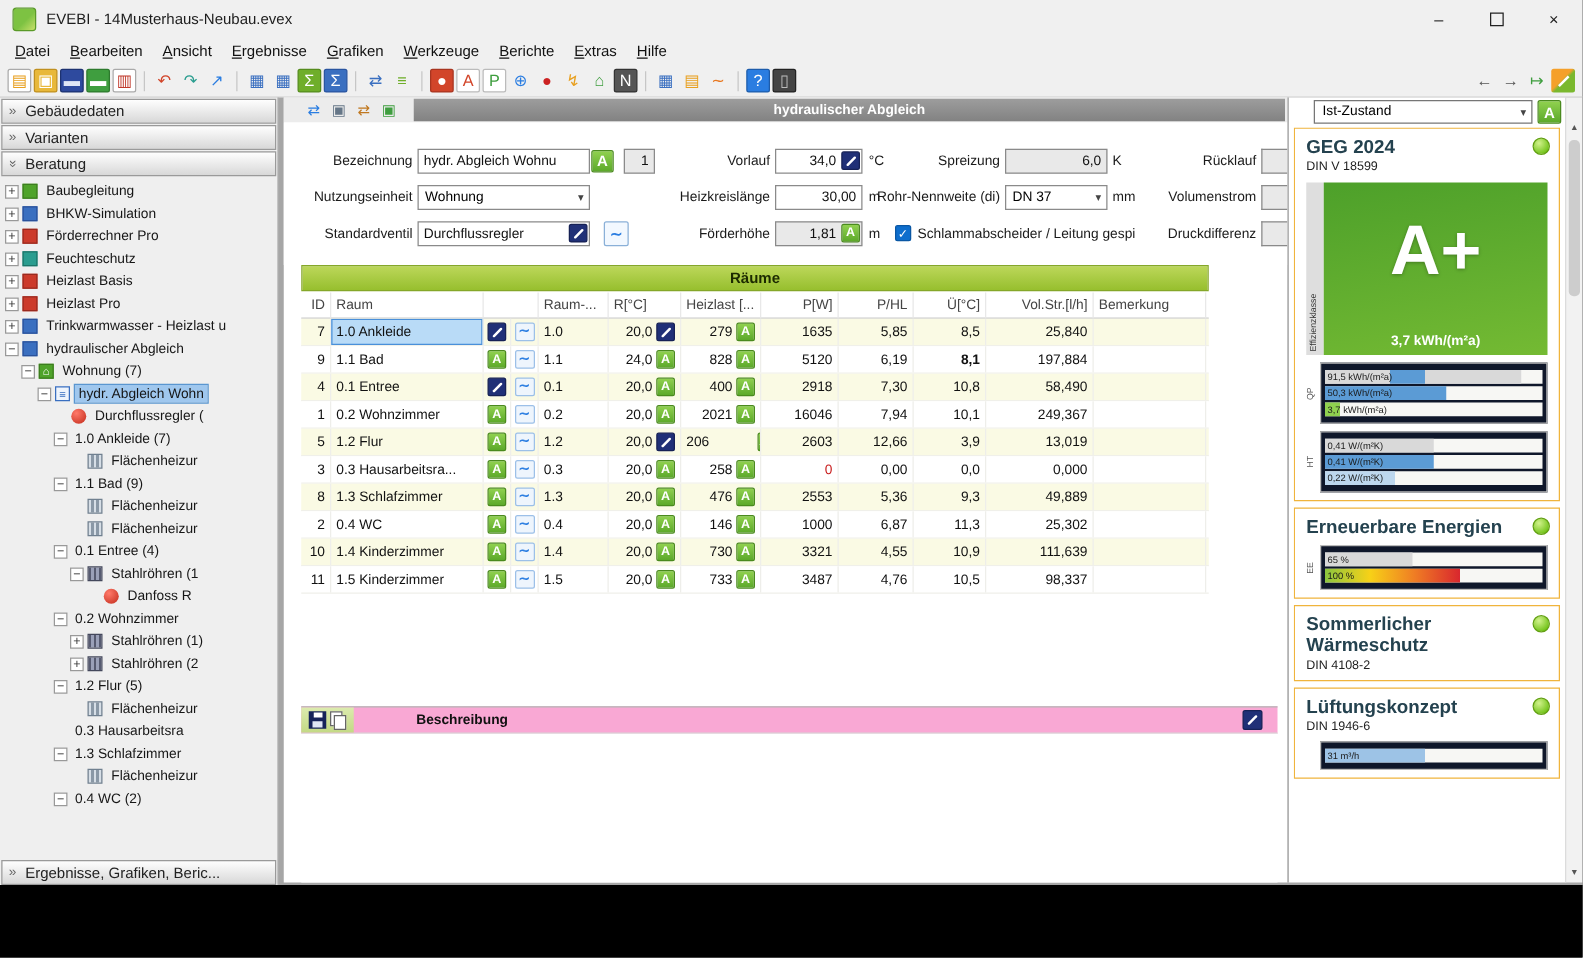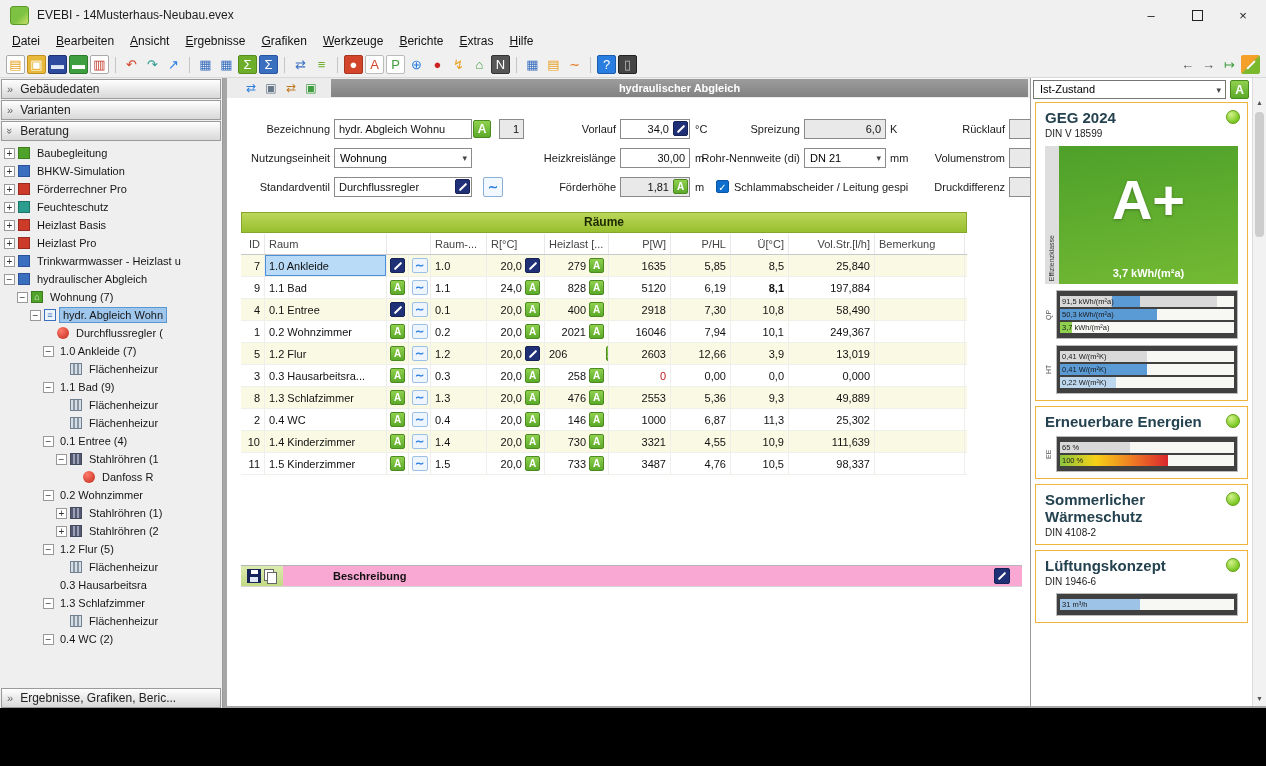--- a/index.html
+++ b/index.html
@@ -126,40 +126,40 @@
   .icon-floppy::after{content:"";position:absolute;bottom:1px;left:3px;right:3px;height:5px;background:#dfe6f5}
   .icon-copy{width:13px;height:15px;position:relative;display:inline-block}
   .icon-copy::before,.icon-copy::after{content:"";position:absolute;width:8px;height:10px;background:#fff;border:1px solid #666}
   .icon-copy::before{left:0;top:0}
   .icon-copy::after{left:3px;top:3px}
   .desc-label{position:absolute;left:92px;top:0;line-height:20px;font-size:11px;font-weight:bold;color:#111}
   .desc-edit{position:absolute;right:12px;top:2px;width:16px;height:16px}
 
   
   .rpanel{position:absolute;left:1030px;top:0;width:222px;height:628px;background:#fff;border-left:1px solid #9a9a9a;box-sizing:border-box}
-  .state-row{position:absolute;top:2px;left:2px;right:3px;height:19px}
+  .state-row{position:absolute;top:2px;left:20px;right:3px;height:19px}
   .rselect{position:absolute;left:0;top:0;right:23px;height:19px;border:1px solid #767676;background:#fff;font-size:11px;
     line-height:17px;padding:0 16px 0 6px;box-sizing:border-box}
   .state-a{position:absolute;right:0;top:0}
   .cards{position:absolute;top:24px;left:4px;right:4px;bottom:0;overflow:hidden}
   .card{position:relative;border:1px solid #f0b43c;background:#fff;margin-bottom:5px;padding:6px 9px;box-sizing:border-box}
   .ctitle{font-size:15px;font-weight:bold;color:#24424f;line-height:17px;padding-right:24px}
   .csub{font-size:10px;color:#222;margin-top:2px}
   .dot{position:absolute;top:7px;right:7px;width:12px;height:12px;border-radius:50%;border:1px solid #629f12;
     background:radial-gradient(circle at 35% 30%,#c6ef6a,#74c41c 75%)}
   .rating{display:flex;margin-top:7px;height:138px}
   .vstrip{width:14px;background:#dedede;position:relative;flex:0 0 auto}
   .vstrip span{position:absolute;left:3px;bottom:3px;writing-mode:vertical-rl;transform:rotate(180deg);font-size:7px;color:#333;white-space:nowrap}
   .bigbox{flex:1;background:linear-gradient(170deg,#4da02a,#74ba33);position:relative}
   .grade{position:absolute;top:14px;left:0;right:0;text-align:center;font-size:56px;font-weight:bold;color:#fff;
     text-shadow:0 1px 3px rgba(0,0,0,.3);line-height:80px}
   .gval{position:absolute;bottom:5px;left:0;right:0;text-align:center;font-size:11px;font-weight:bold;color:#fff}
   .bgroup{display:flex;margin-top:6px}
   .blab{width:11px;writing-mode:vertical-rl;transform:rotate(180deg);font-size:7px;color:#555;text-align:center;flex:0 0 auto}
-  .bbox{flex:1;border:1px solid #bbb;padding:3px;background:#404040}
+  .bbox{flex:1;border:1px solid #bbb;padding:3px;background:#0f172a}
   .brow{position:relative;height:11px;margin:2px 0;background:#f7f7f4}
   .bfill{position:absolute;left:0;top:0;bottom:0}
   .bmark{position:absolute;top:0;bottom:0}
   .btext{position:absolute;left:2px;top:0;font-size:7.5px;line-height:11px;color:#1a1a1a;white-space:nowrap}
 
   .vscroll{position:absolute;left:1252px;top:0;width:14px;height:628px;background:#f2f2f2;border-left:1px solid #dcdcdc;box-sizing:border-box}
   .sarr{position:absolute;left:0;right:0;height:14px;text-align:center;font-size:7px;color:#555;line-height:14px}
   .sthumb{position:absolute;left:2px;right:2px;top:34px;height:125px;background:#cdcdcd;border-radius:4px}
 </style>
 </head>
@@ -421,21 +421,21 @@
         <span class="flabel" style="left:6px;top:50px;width:97px">Nutzungseinheit</span>
         <span class="selbox" style="left:107px;top:50px;width:138px">
           <span>Wohnung</span>
           <span class="chev2">▾</span>
         </span>
         <span class="flabel" style="left:305px;top:50px;width:84px">Heizkreislänge</span>
         <input class="inp num" style="left: 393px; top: 50px; width: 70px;" value="30,00">
         <span class="unit" style="left:468px;top:50px">m</span>
         <span class="flabel" style="left:460px;top:50px;width:113px">Rohr-Nennweite (di)</span>
         <span class="selbox" style="left:577px;top:50px;width:82px">
-          <span>DN 21</span>
+          <span>DN 37</span>
           <span class="chev2">▾</span>
         </span>
         <span class="unit" style="left:663px;top:50px">mm</span>
         <span class="flabel" style="left:697px;top:50px;width:81px">Volumenstrom</span>
         <span class="stub" style="left:782px;top:50px"></span>
 
         <span class="flabel" style="left:6px;top:79px;width:97px">Standardventil</span>
         <span class="fld" style="left:107px;top:79px;width:138px">
           <input class="inp pr" value="Durchflussregler" style="">
           <span class="badge-edit sm fin"></span>

